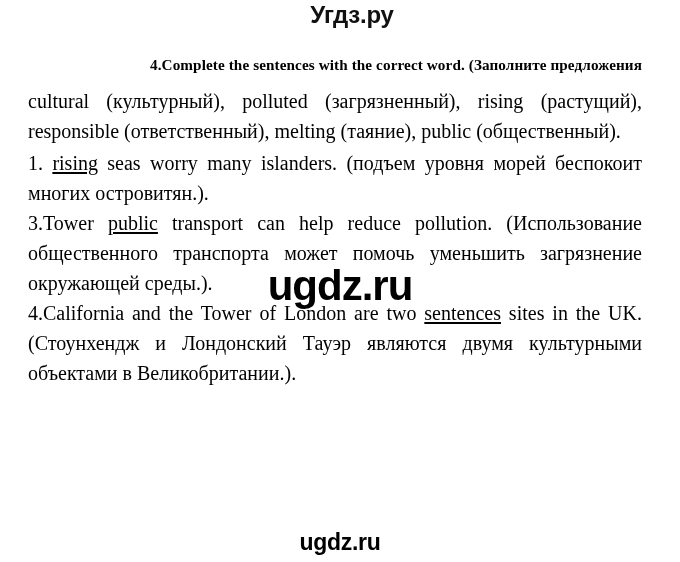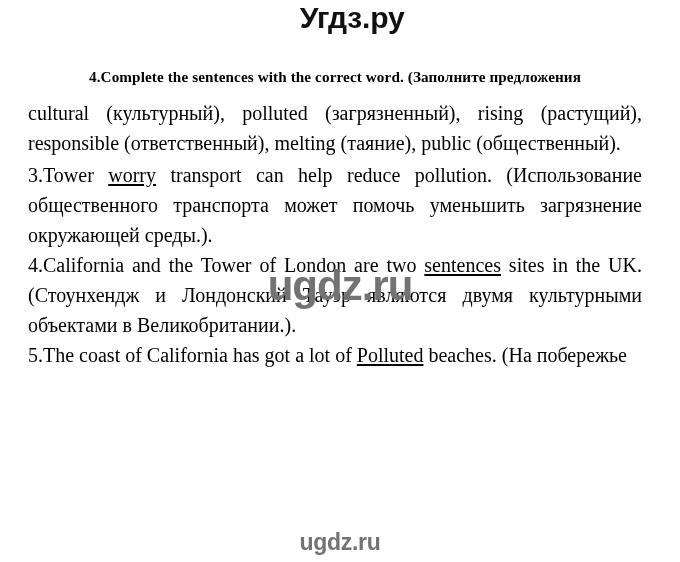--- a/index.html
+++ b/index.html
@@ -18,41 +18,41 @@
 
   
   #site-logo {
     position: absolute;
     left: 0;
     right: 0;
     top: 3px;
     text-align: center;
     font-family: "Liberation Sans", "DejaVu Sans", sans-serif;
     font-weight: bold;
-    font-size: 30px;
+    font-size: 24px;
     letter-spacing: -0.2px;
     color: #111111;
     line-height: 1;
     padding-left: 24px;
   }
 
   
   #doc {
     position: absolute;
     left: 28px;
     top: 50px;
     width: 614px;
   }
 
   .ttl {
     font-weight: bold;
     font-size: 15.2px;
     line-height: 29px;
-    text-align: center;
-    margin: 12px 0 4px 0;
+    text-align: right;
+    margin: 0 0 4px 0;
     letter-spacing: 0.1px;
   }
 
   .para {
     font-size: 20px;
     line-height: 30px;
     text-align: justify;
     text-justify: inter-word;
     margin: 0;
     -webkit-hyphens: none;
@@ -66,21 +66,21 @@
 
   
   .gap-a { height: 3px; }
   .gap-b { height: 2px; }
 
   
   .wm {
     position: absolute;
     font-family: "Liberation Sans", "DejaVu Sans", sans-serif;
     font-weight: bold;
-    color: #737373;
+    color: #000000;
     line-height: 1;
     white-space: nowrap;
     pointer-events: none;
   }
   #wm-mid {
     left: 0;
     right: 0;
     text-align: center;
     top: 265px;
     font-size: 42px;
@@ -105,25 +105,25 @@
   <p class="ttl">
     <span>4.Complete the sentences with the correct word. (Заполните предложения</span><br>
   </p>
 
   <div class="gap-a"></div>
 
   <p class="para">cultural (культурный), polluted (загрязненный), rising (растущий), responsible (ответственный), melting (таяние), public (общественный).</p>
 
   <div class="gap-b"></div>
 
+  <p class="para"><span>1. </span><span></span><span class="u">rising</span><span> seas worry many islanders. (подъем уровня морей беспокоит многих островитян.).</span></p>
 
 
-  <p class="para"><span>3.</span><span>Tower </span><span class="u">worry</span><span> transport can help reduce pollution. (Использование общественного транспорта может помочь уменьшить загрязнение окружающей среды.).</span></p>
+  <p class="para"><span>3.</span><span>Tower </span><span class="u">public</span><span> transport can help reduce pollution. (Использование общественного транспорта может помочь уменьшить загрязнение окружающей среды.).</span></p>
 
   <p class="para"><span>4.</span><span>California and the Tower of London are two </span><span class="u">sentences</span><span> sites in the UK. (Стоунхендж и Лондонский Тауэр являются двумя культурными объектами в Великобритании.).</span></p>
 
-  <p class="para"><span>5.</span><span>The coast of California has got a lot of </span><span class="u">Polluted</span><span> beaches. (На побережье</span></p>
 
 </div>
 
 <div class="wm" id="wm-mid">ugdz.ru</div>
 
 <div class="wm" id="wm-bottom">ugdz.ru</div>
 
 </body></html>

